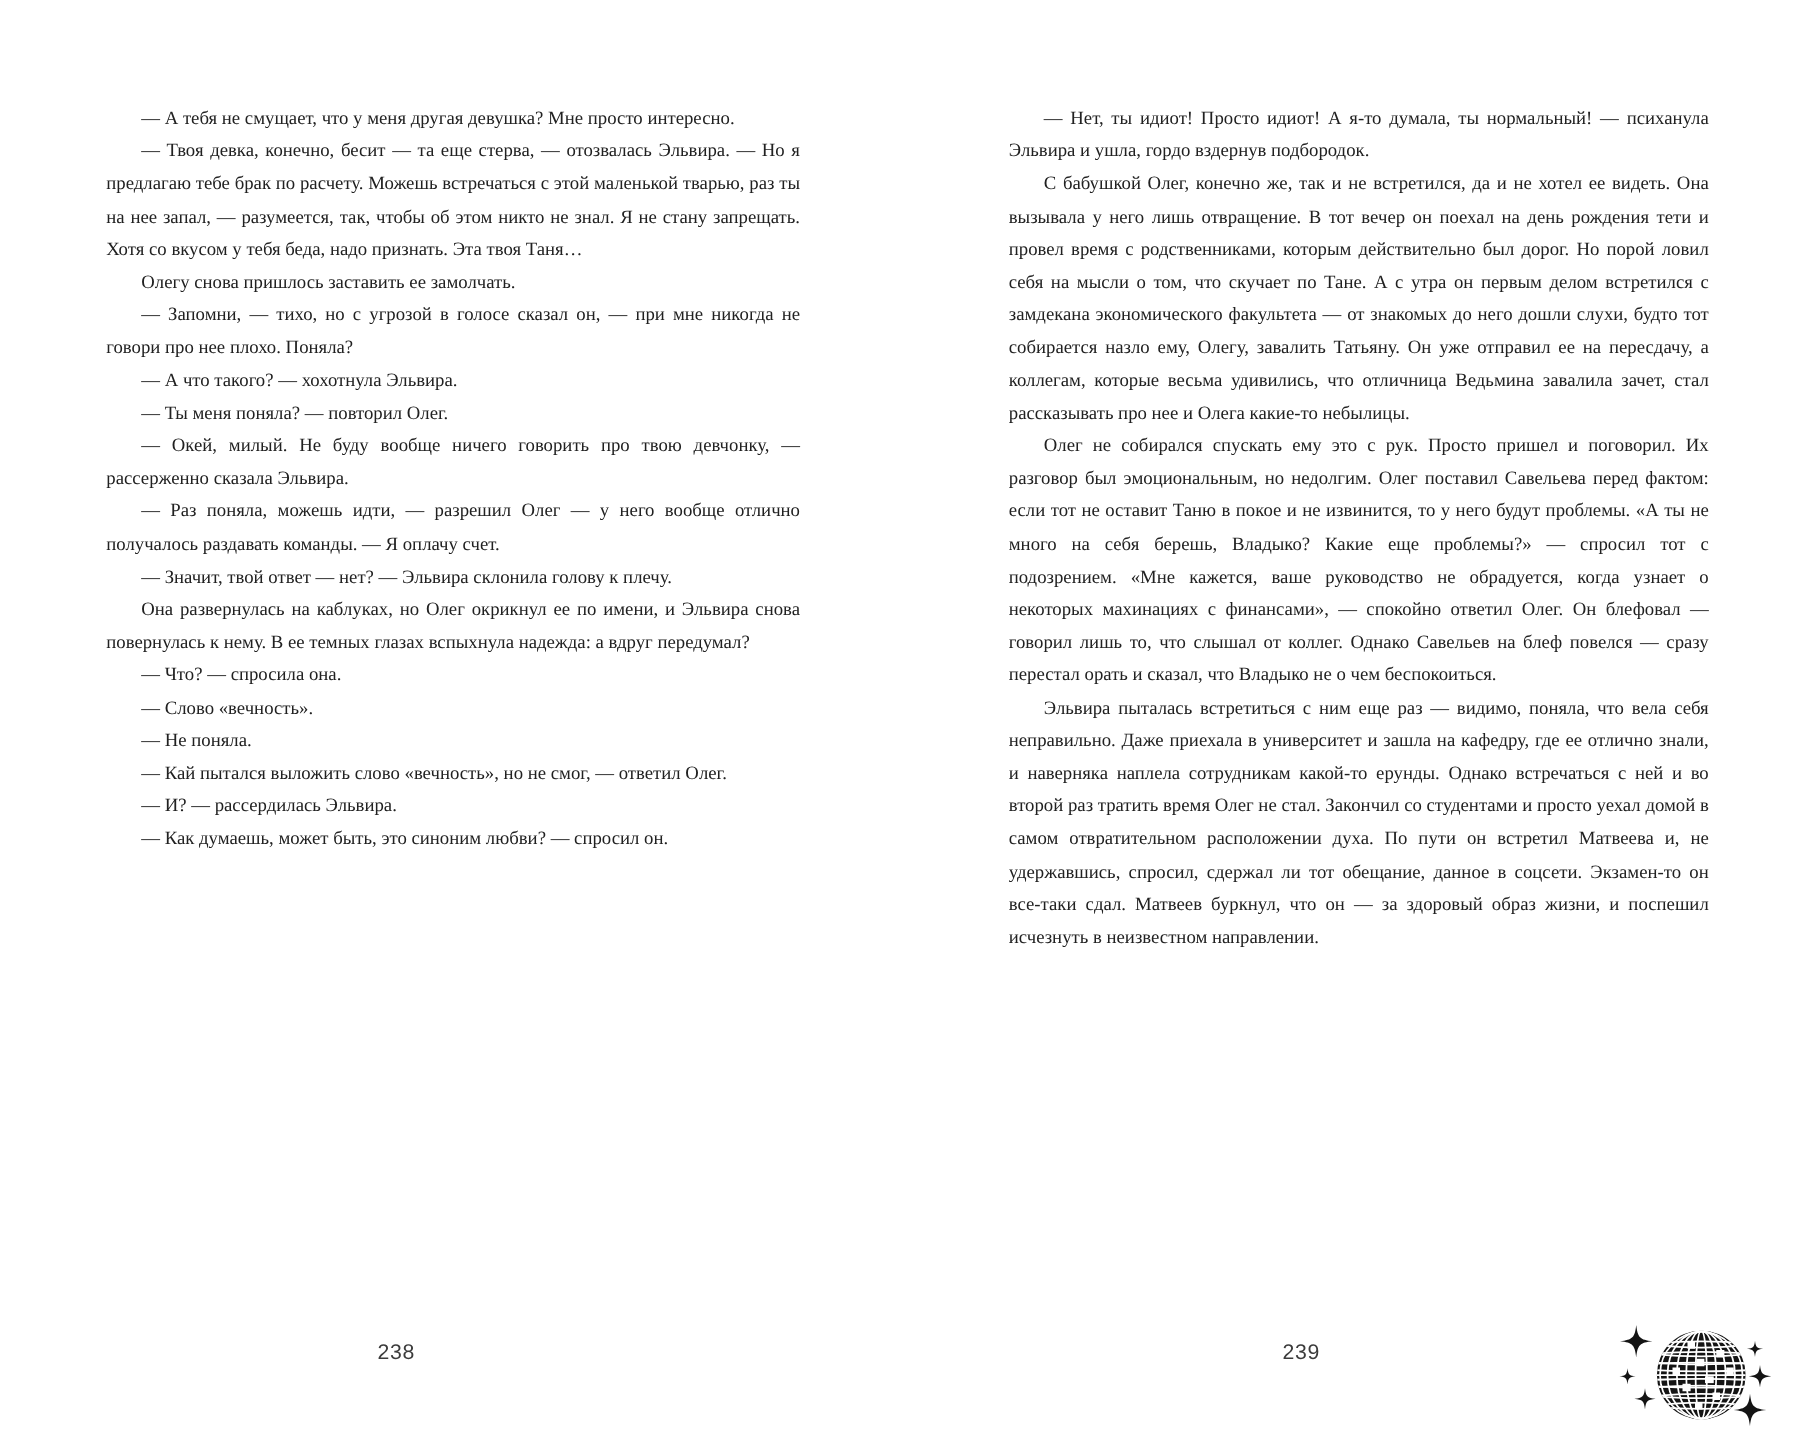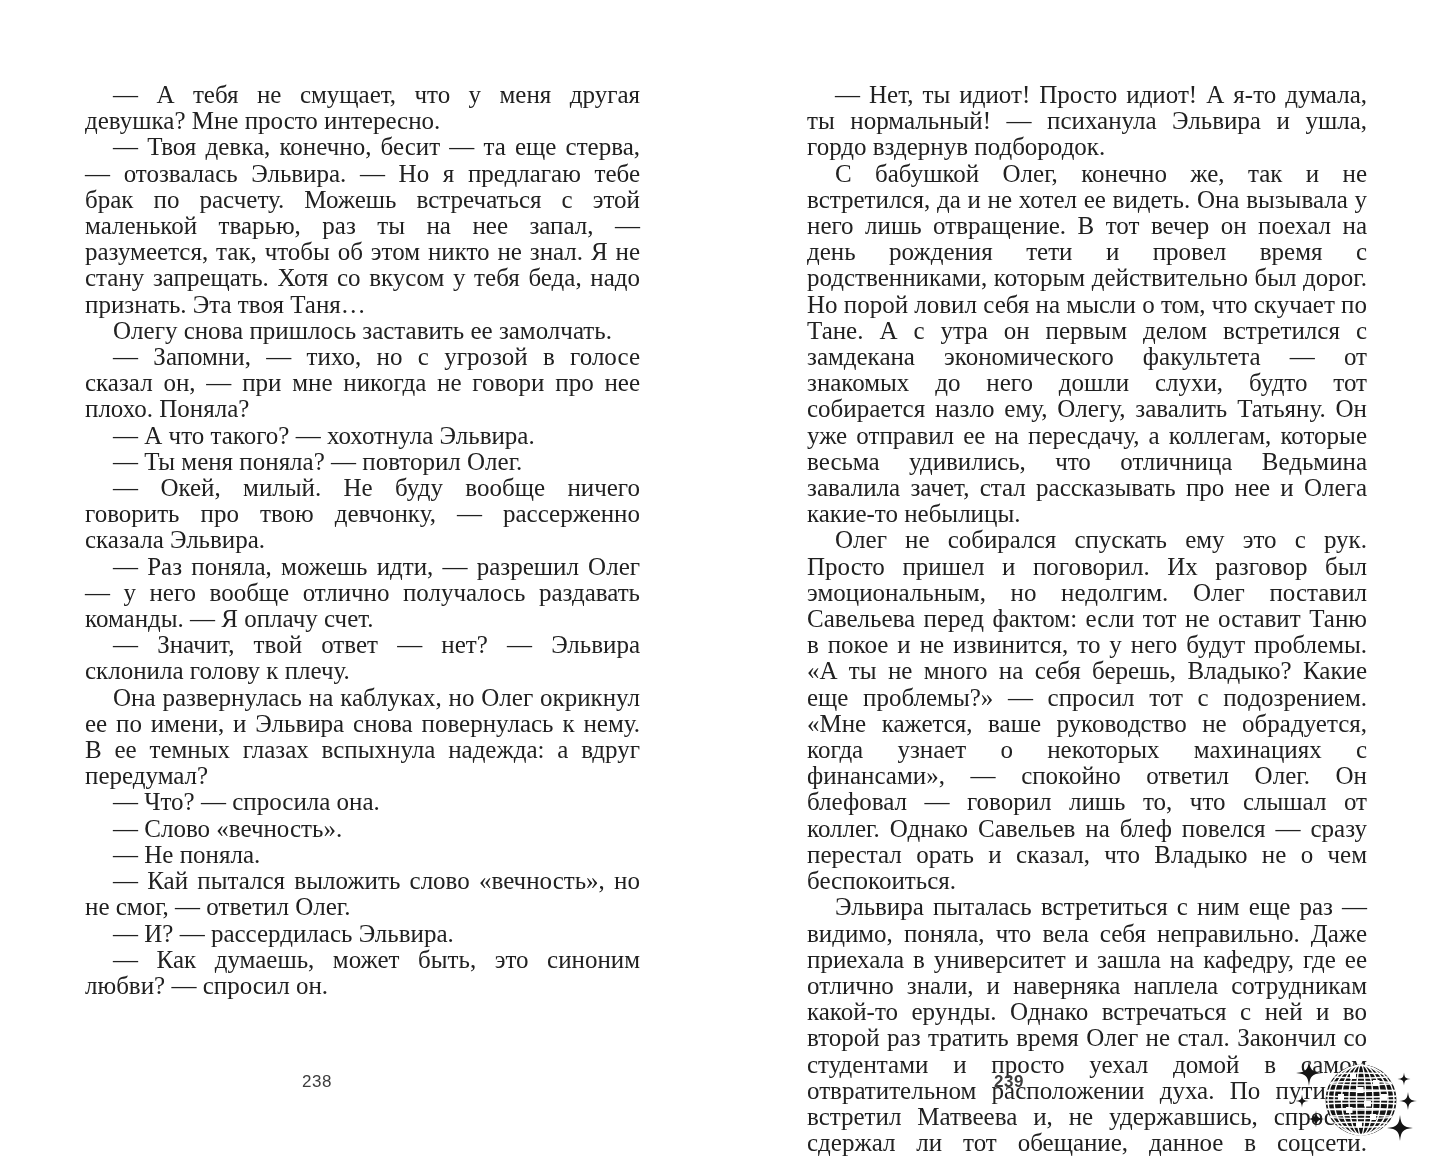--- a/index.html
+++ b/index.html
@@ -11,21 +11,21 @@
   }
   .spread{
     position:relative;
     width:1445px;height:1156px;
     background:#ffffff;
   }
   .page-text{
     position:absolute;
     top:82px;
     color:#212121;
-    font-size:25px;
+    font-size:15px;
     line-height:26.2px;
     text-align:justify;
     hyphens:auto;
     -webkit-hyphens:auto;
   }
   .page-text p{
     margin:0;
     text-indent:28px;
   }
   .page-text.left{left:85px;width:555px;}
@@ -34,21 +34,21 @@
     position:absolute;
     top:1072px;
     width:120px;
     text-align:left;
     font-family:"Liberation Sans","DejaVu Sans",sans-serif;
     font-size:17px;
     color:#3c3c3c;
     letter-spacing:0.5px;
   }
   .pagenum.left{left:302px;}
-  .pagenum.right{left:994px;font-weight:bold;}
+  .pagenum.right{left:1026px;}
   .ornament{
     position:absolute;
     left:1293px;
     top:1040px;
     width:152px;
     height:116px;
   }
 </style>
 </head>
 <body>

